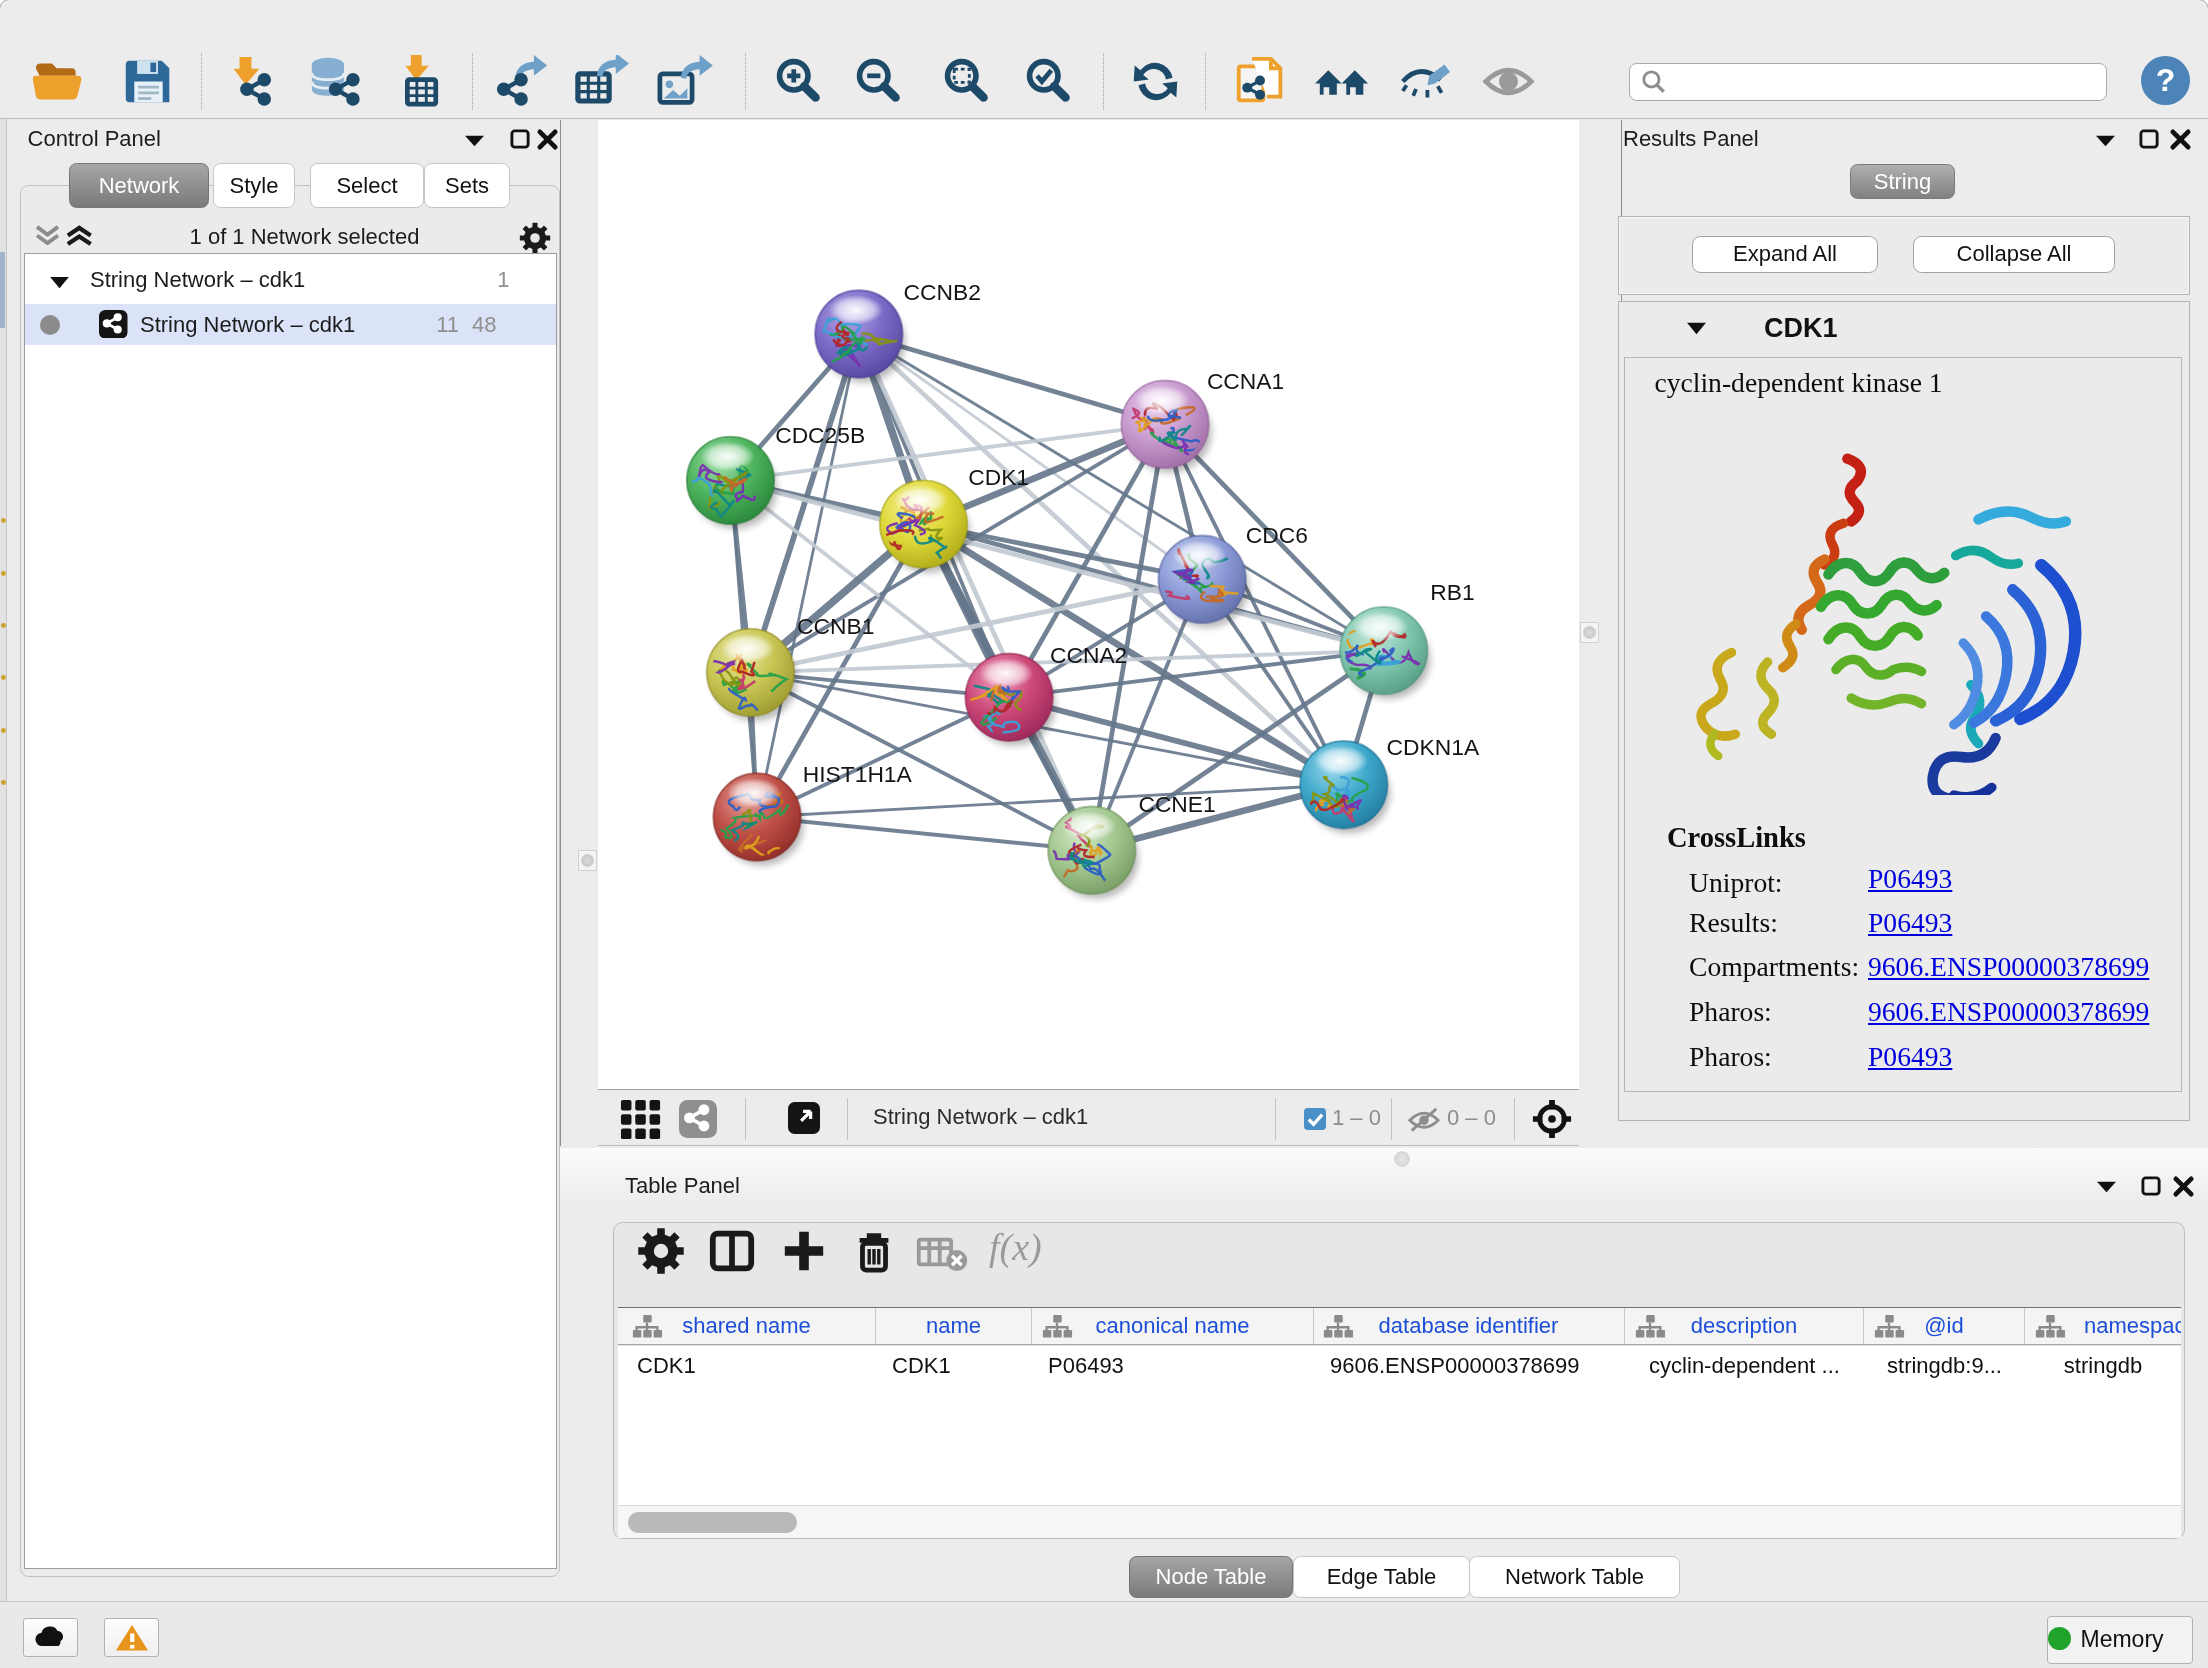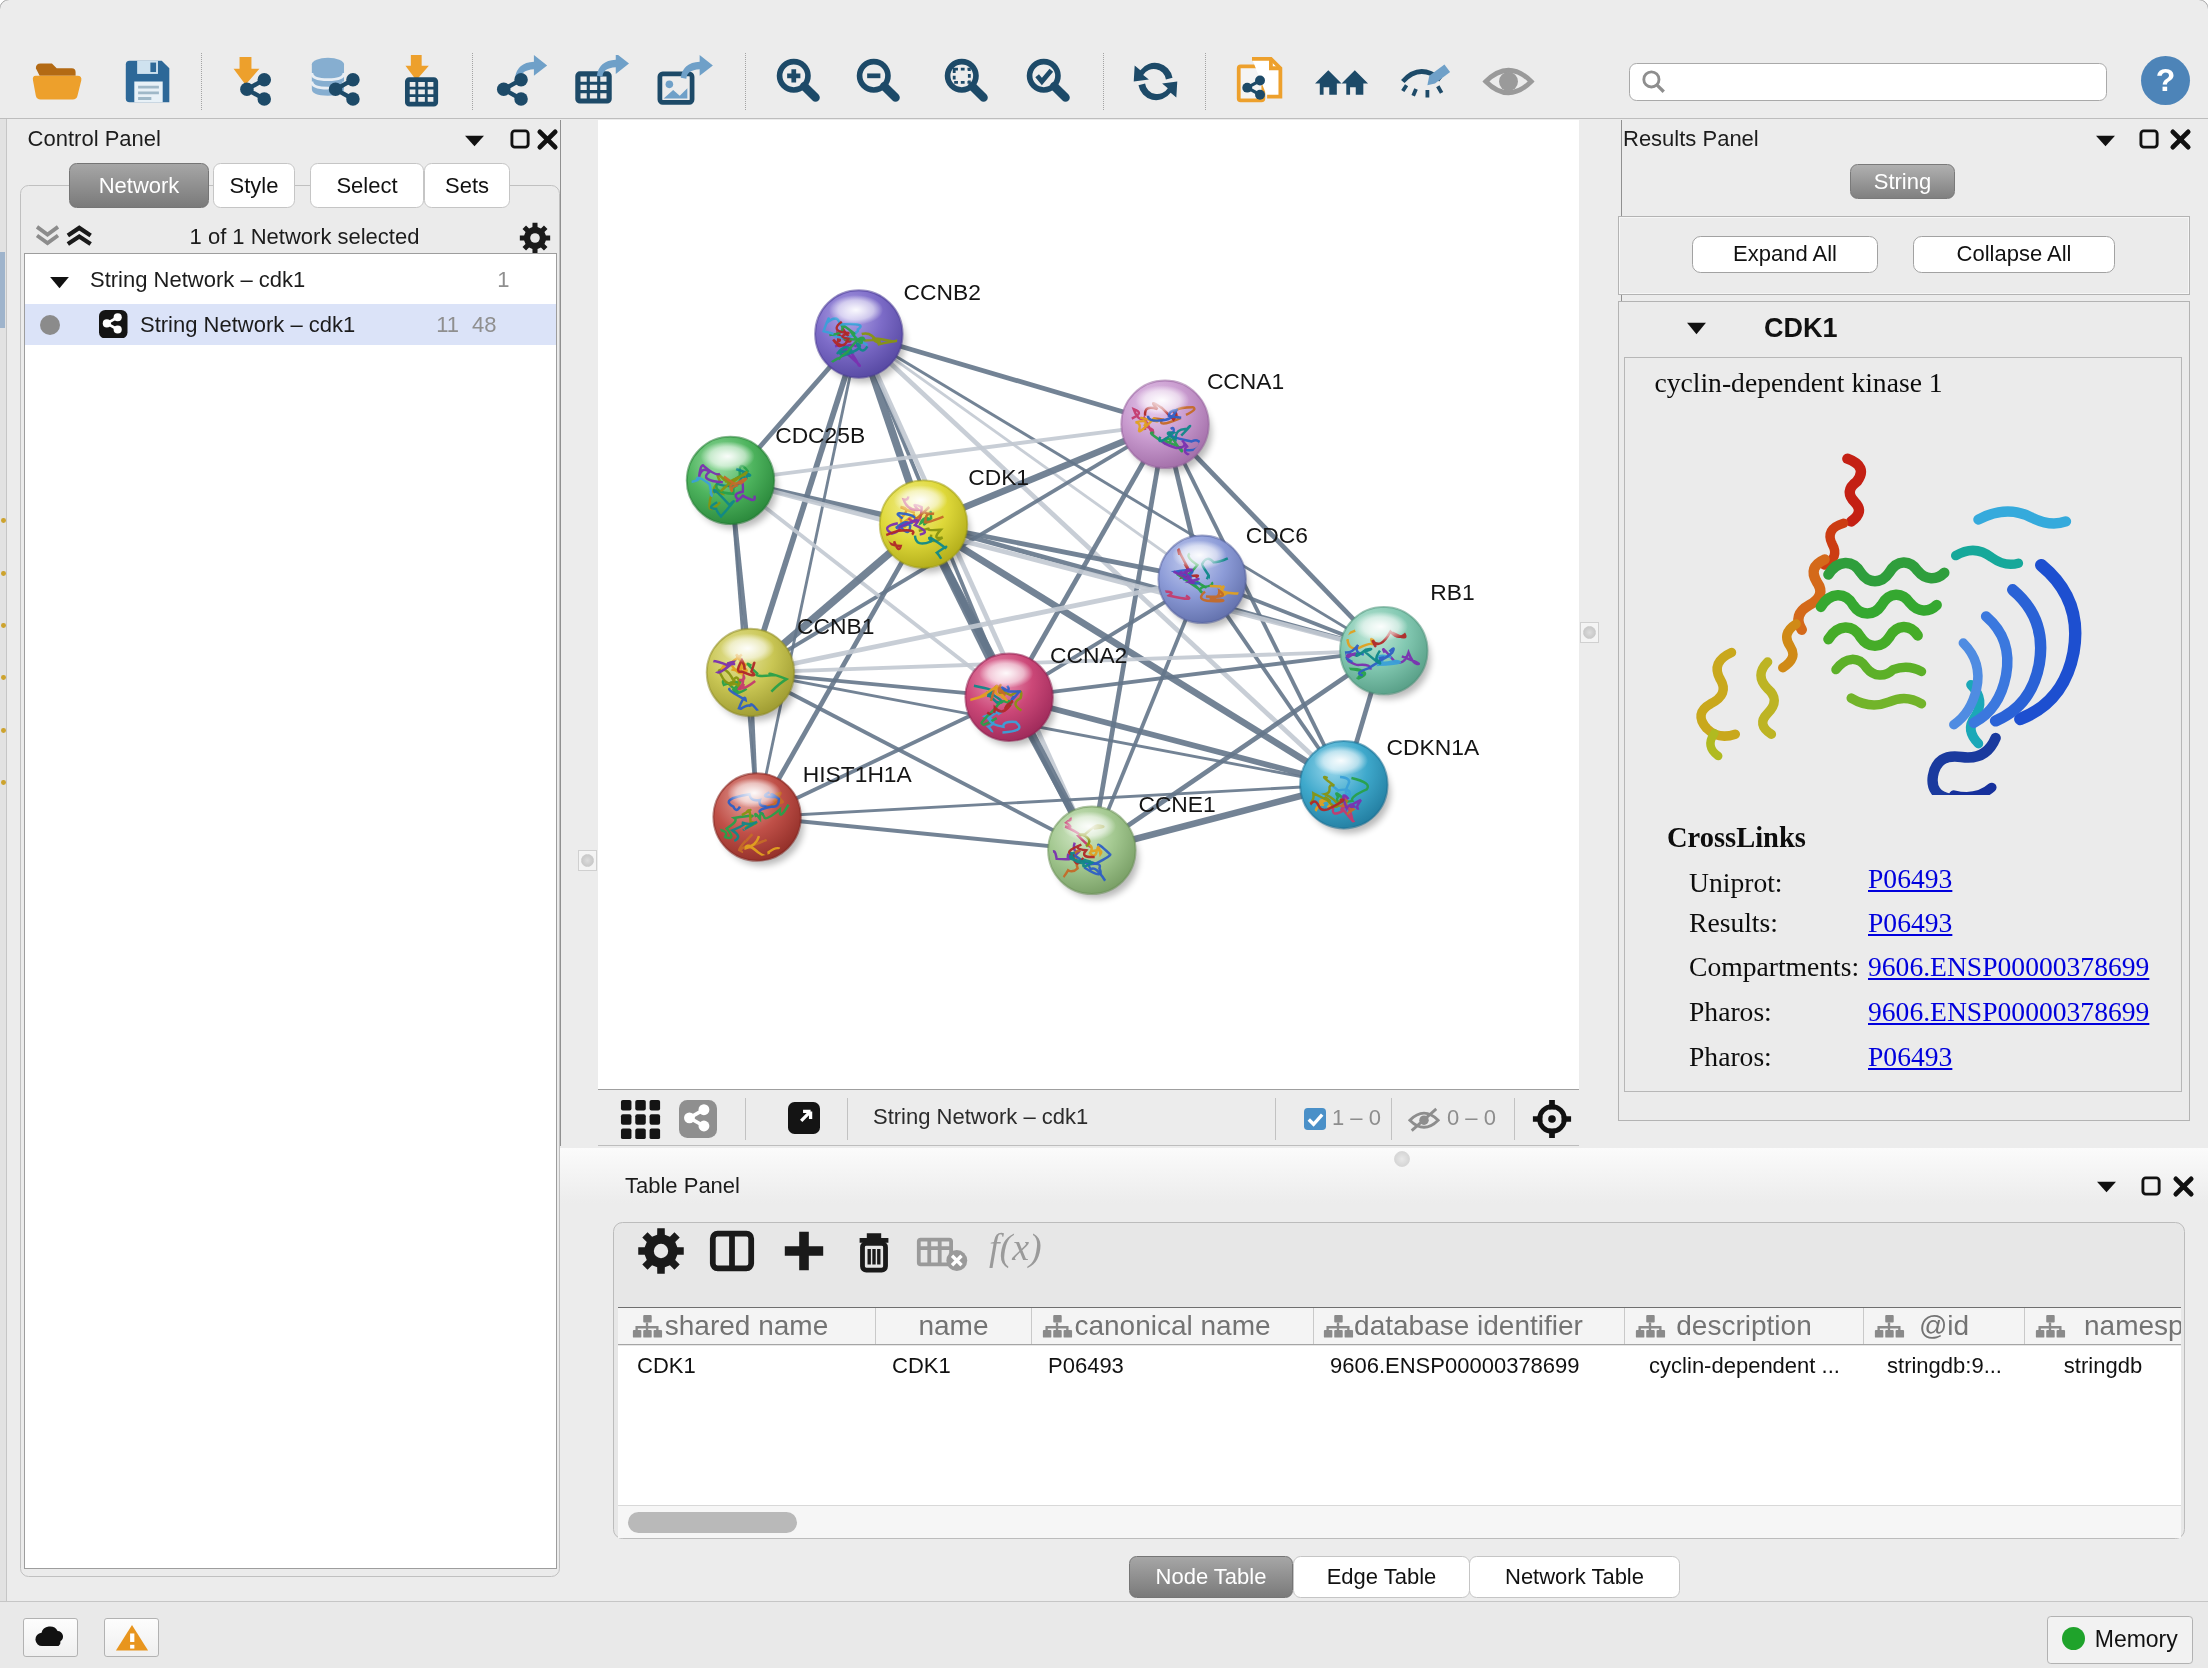--- a/index.html
+++ b/index.html
@@ -35,26 +35,26 @@
 .rbtn{position:absolute;height:37px;background:#fff;border:1.4px solid #a2a2a2;border-radius:8.6px;font-size:22px;color:#111;text-align:center;line-height:34px}
 #rp-box2{left:1618px;top:301px;width:572px;height:820px;background:#ebebeb;border:1px solid #b3b3b3}
 #cdk1row{font-size:27px;font-weight:bold;color:#111}
 #rp-inner{left:1624px;top:357px;width:558px;height:735px;background:#ebebeb;border:1px solid #b7b7b7}
 .serif{font-family:"Liberation Serif",serif;font-size:27.6px;color:#0d0d0d;white-space:nowrap}
 .xl{color:#0000dd;text-decoration:underline}
 #tp-box{left:613px;top:1222px;width:1572px;height:317px;background:#e7e7e7;border:1.4px solid #bcbcbc;border-radius:9.5px}
 #thead{left:618px;top:1307px;width:1563px;height:38px;background:#f4f4f4;border-top:1.9px solid #6f6f6f;border-bottom:1px solid #a5a5a5;overflow:hidden}
 #tbody{left:618px;top:1346px;width:1563px;height:159px;background:#fff;overflow:hidden}
 #tscroll{left:618px;top:1505px;width:1563px;height:33px;background:#f6f6f6;border-top:1px solid #d8d8d8}
-.hcell{position:absolute;top:0;height:38px;border-right:1.4px solid #c9c9c9;font-size:28px;color:#737373;text-align:center;line-height:36px;overflow:hidden}
+.hcell{position:absolute;top:0;height:38px;border-right:1.4px solid #c9c9c9;font-size:22px;color:#1d4ed8;text-align:center;line-height:36px;overflow:hidden}
 .tcell{position:absolute;top:0;height:40px;font-size:22px;color:#111;line-height:40px;white-space:nowrap}
 #btabs{left:1129px;top:1556px;height:42px}
 #statusbar{left:0;top:1601px;width:2208px;height:68px;background:#e9e9e9;border-top:1.9px solid #c6c6c6}
 .sbtn{position:absolute;top:16px;width:55px;height:39px;background:linear-gradient(#fdfdfd,#efefef);border:1.9px solid #b2b2b2;border-radius:2.9px;text-align:center}
-#memory{position:absolute;left:2047px;top:14.3px;width:146px;height:48px;background:#f2f2f2;border:1.9px solid #b2b2b2;border-radius:3.8px;font-size:23px;color:#111;line-height:44px;text-align:center}
+#memory{position:absolute;left:2047px;top:14.3px;width:146px;height:48px;background:#f2f2f2;border:1.9px solid #b2b2b2;border-radius:3.8px;font-size:23px;color:#111;line-height:44px;text-align:left}
 .dot{position:absolute;left:1px;width:4.8px;height:4.8px;border-radius:50%;background:#cda32e}
 </style></head><body>
 <div id="win">
   <div id="toolbar" class="abs">
     <div class="tbi" style="left:32px"><svg width="55" height="53" viewBox="0 0 58 56" style="">
           <path d="M4,14 q0,-5 5,-5 h12 l5,5 h16 q4,0 4,4 v4 h-38 z" fill="#b36a14"></path>
           <path d="M8,22 h40 q5,0 4,5 l-4,16 q-1,4 -5,4 h-34 q-4,0 -5,-4 l-3,-16 q-1,-5 3,-5 z" fill="#eda02c"></path>
         </svg></div>
     <div class="tbi" style="left:122px"><svg width="53" height="53" viewBox="0 0 56 56" style="">
           <path d="M8,6 h34 l8,8 v36 h-42 q-4,0 -4,-4 v-36 q0,-4 4,-4 z" fill="#2d6898"></path>

